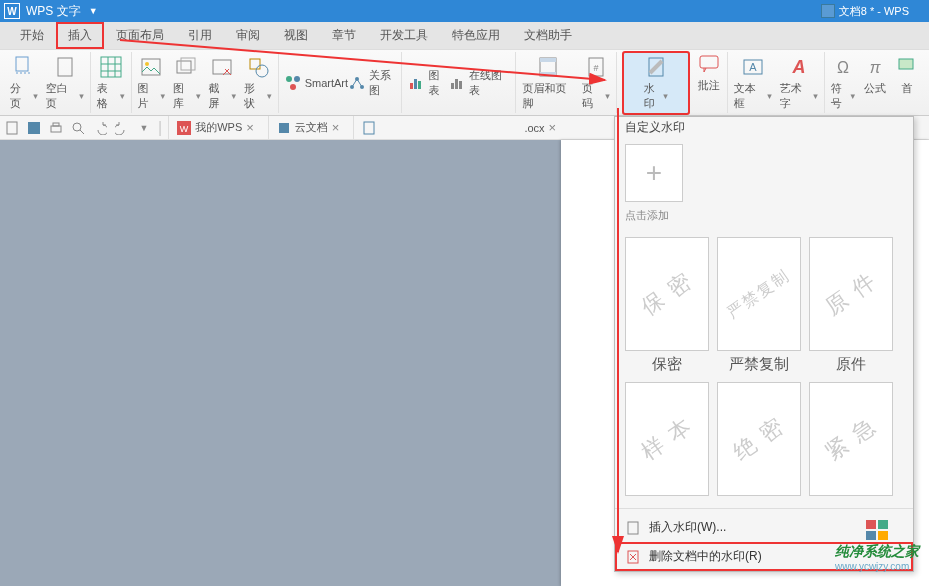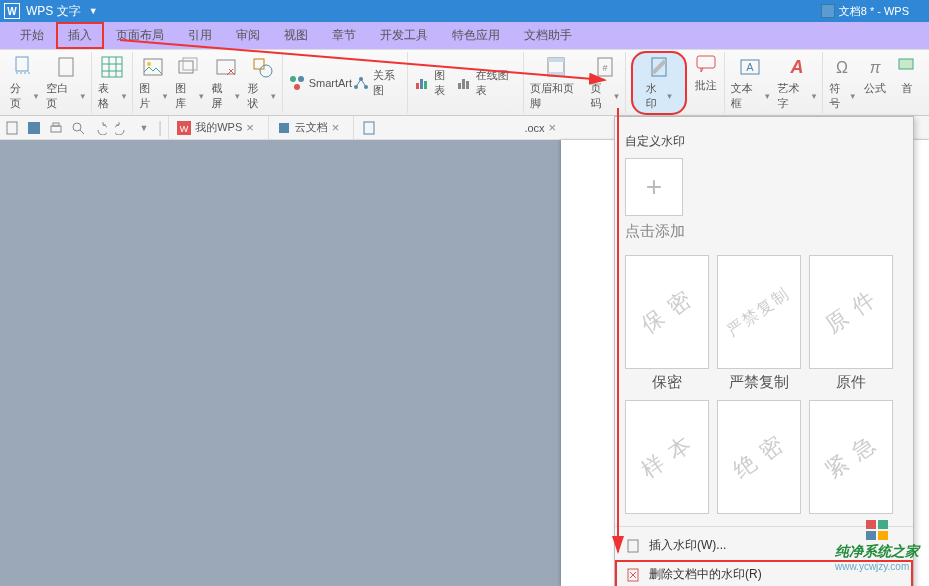--- a/index.html
+++ b/index.html
@@ -5,52 +5,52 @@
 * { margin: 0; padding: 0; box-sizing: border-box; font-family: "Microsoft YaHei", sans-serif; }
 body { width: 929px; height: 586px; background: #fff; overflow: hidden; position: relative; }
 
 .titlebar { height: 22px; background: #2f87d6; display: flex; align-items: center; color: #fff; font-size: 12px; position: relative; }
 .titlebar .app-logo { width: 16px; height: 16px; margin: 0 4px; display: flex; align-items: center; justify-content: center; font-weight: bold; border: 1px solid #fff; font-size: 10px; }
 .titlebar .app-name { padding: 0 6px 0 2px; }
 .titlebar .app-drop { font-size: 9px; margin-left: 2px; }
 .titlebar .doc-title { position: absolute; right: 0; display: flex; align-items: center; gap: 4px; padding-right: 20px; font-size: 11px; }
 .titlebar .doc-title .wicon { width: 14px; height: 14px; background: #5a9bd4; border: 1px solid #3a7a9e; display: inline-block; }
 
-.menubar { height: 28px; background: #c4b5fd; border-bottom: 1px solid #ddd; display: flex; align-items: stretch; padding-left: 8px; }
+.menubar { height: 28px; background: #e5e5e5; border-bottom: 1px solid #ddd; display: flex; align-items: stretch; padding-left: 8px; }
 .menubar .mitem { padding: 0 12px; display: flex; align-items: center; font-size: 12px; color: #555; cursor: pointer; }
 .menubar .mitem.highlight { border: 2px solid #e33; padding: 0 10px; }
 
 .ribbon { height: 66px; background: linear-gradient(#fafafa,#f0f0f0); border-bottom: 1px solid #ccc; display: flex; align-items: stretch; padding: 2px 4px; }
 .rgrp { display: flex; flex-direction: column; align-items: center; justify-content: center; padding: 2px 6px; border-right: 1px solid #e0e0e0; }
 .rgrp:last-child { border-right: none; }
 .rbtn { display: flex; flex-direction: column; align-items: center; font-size: 11px; color: #555; cursor: pointer; gap: 2px; }
 .rrow { display: flex; gap: 8px; }
 .ricon { width: 24px; height: 24px; display: flex; align-items: center; justify-content: center; }
 .rlbl { display: flex; align-items: center; gap: 2px; }
 .rdrop::after { content: '▾'; font-size: 9px; color: #888; margin-left: 1px; }
 .rsmall { display: flex; flex-direction: row; gap: 1px; }
 .rsmall .srow { display: flex; align-items: center; gap: 4px; font-size: 11px; color: #555; cursor: pointer; height: 18px; }
 .rsmall .sicon { width: 16px; height: 16px; display: flex; align-items: center; justify-content: center; }
-.rbtn.hl { background: #d6e9f8; border: 1px solid #8cb8dc; border-radius: 14px; padding: 2px 13px; }
+.rbtn.hl { background: #d6e9f8; border: 1px solid #8cb8dc; border-radius: 2px; padding: 2px 20px; }
 .rbtn.hl-red { outline: 2px solid #e33; outline-offset: -1px; }
 
 .qat { height: 24px; background: #f5f5f5; border-bottom: 1px solid #ddd; display: flex; align-items: center; padding: 0 4px; gap: 6px; }
 .qat .qicon { width: 16px; height: 16px; display: flex; align-items: center; justify-content: center; cursor: pointer; }
 .qat .tab { display: flex; align-items: center; gap: 4px; font-size: 11px; color: #555; padding: 0 8px; height: 100%; border-left: 1px solid #ddd; }
 .qat .tab .tclose { font-size: 13px; color: #888; cursor: pointer; }
 .qat .tab .ticon { width: 14px; height: 14px; }
 
 .workspace { position: relative; height: 446px; background: #9ba8b7; display: flex; }
 .page { position: absolute; right: 0; top: 0; width: 368px; height: 100%; background: #fff; box-shadow: -1px 0 3px rgba(0,0,0,.2); }
 
 .dropdown { position: absolute; top: 116px; left: 614px; width: 300px; background: #f5f5f5; border: 1px solid #bbb; box-shadow: 2px 2px 6px rgba(0,0,0,.2); z-index: 10; }
-.dd-section-title { font-size: 12px; color: #444; padding: 16px 10px 4px; }
+.dd-section-title { font-size: 12px; color: #444; padding: 2px 10px 4px; }
 .dd-addbox { margin: 4px 10px 6px; width: 58px; height: 58px; border: 1px solid #ccc; background: #fff; display: flex; align-items: center; justify-content: center; cursor: pointer; }
 .dd-addbox .plus { font-size: 28px; color: #bbb; font-weight: 300; }
-.dd-addlabel { font-size: 15px; color: #888; padding: 0 10px 8px; }
+.dd-addlabel { font-size: 11px; color: #888; padding: 0 10px 8px; }
 .dd-presets { display: flex; flex-wrap: wrap; gap: 8px; padding: 6px 10px 4px; }
 .preset { width: 84px; display: flex; flex-direction: column; align-items: center; gap: 4px; }
 .preset .pbox { width: 84px; height: 114px; border: 1px solid #ccc; background: #fff; display: flex; align-items: center; justify-content: center; cursor: pointer; }
 .preset .ptext { font-size: 22px; color: #ccc; transform: rotate(-35deg); letter-spacing: 2px; white-space: nowrap; }
 .preset .plabel { font-size: 15px; color: #555; }
 .dd-sep { height: 1px; background: #ddd; margin: 4px 0; }
 .dd-item { display: flex; align-items: center; gap: 8px; padding: 6px 10px; font-size: 12px; color: #333; cursor: pointer; }
 .dd-item .dicon { width: 16px; height: 16px; display: flex; align-items: center; justify-content: center; }
 .dd-item.hl-red { outline: 2px solid #e33; outline-offset: -2px; }
 

